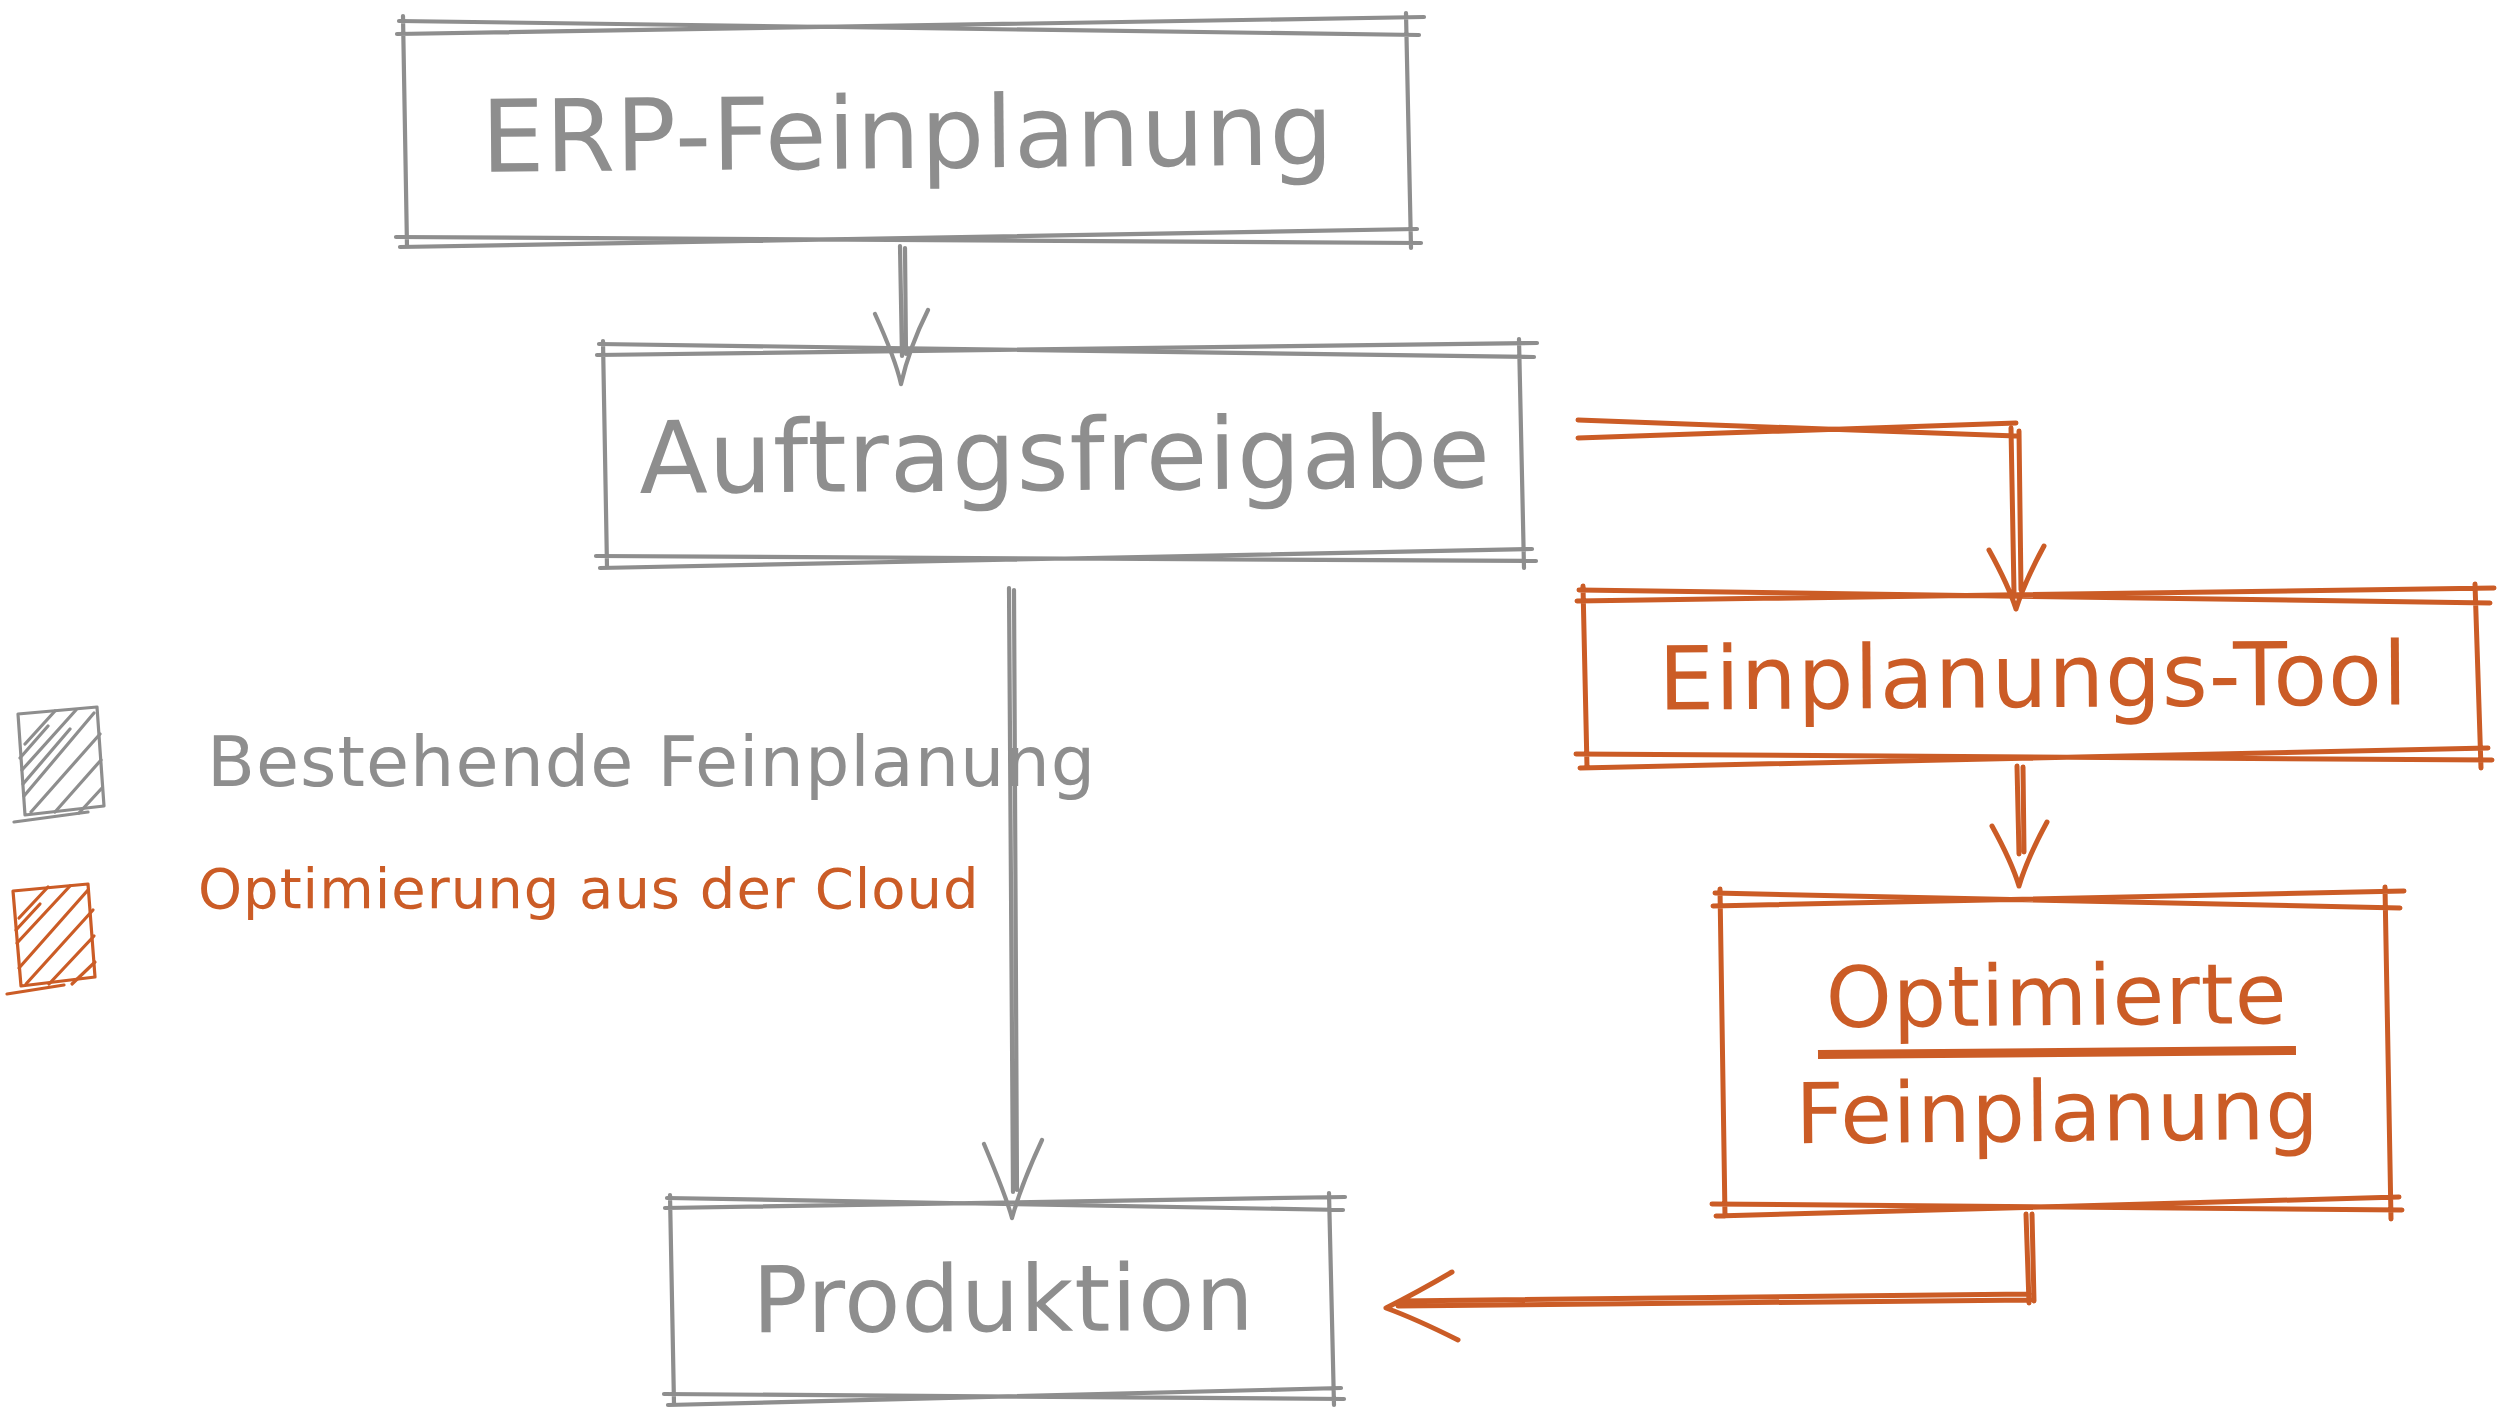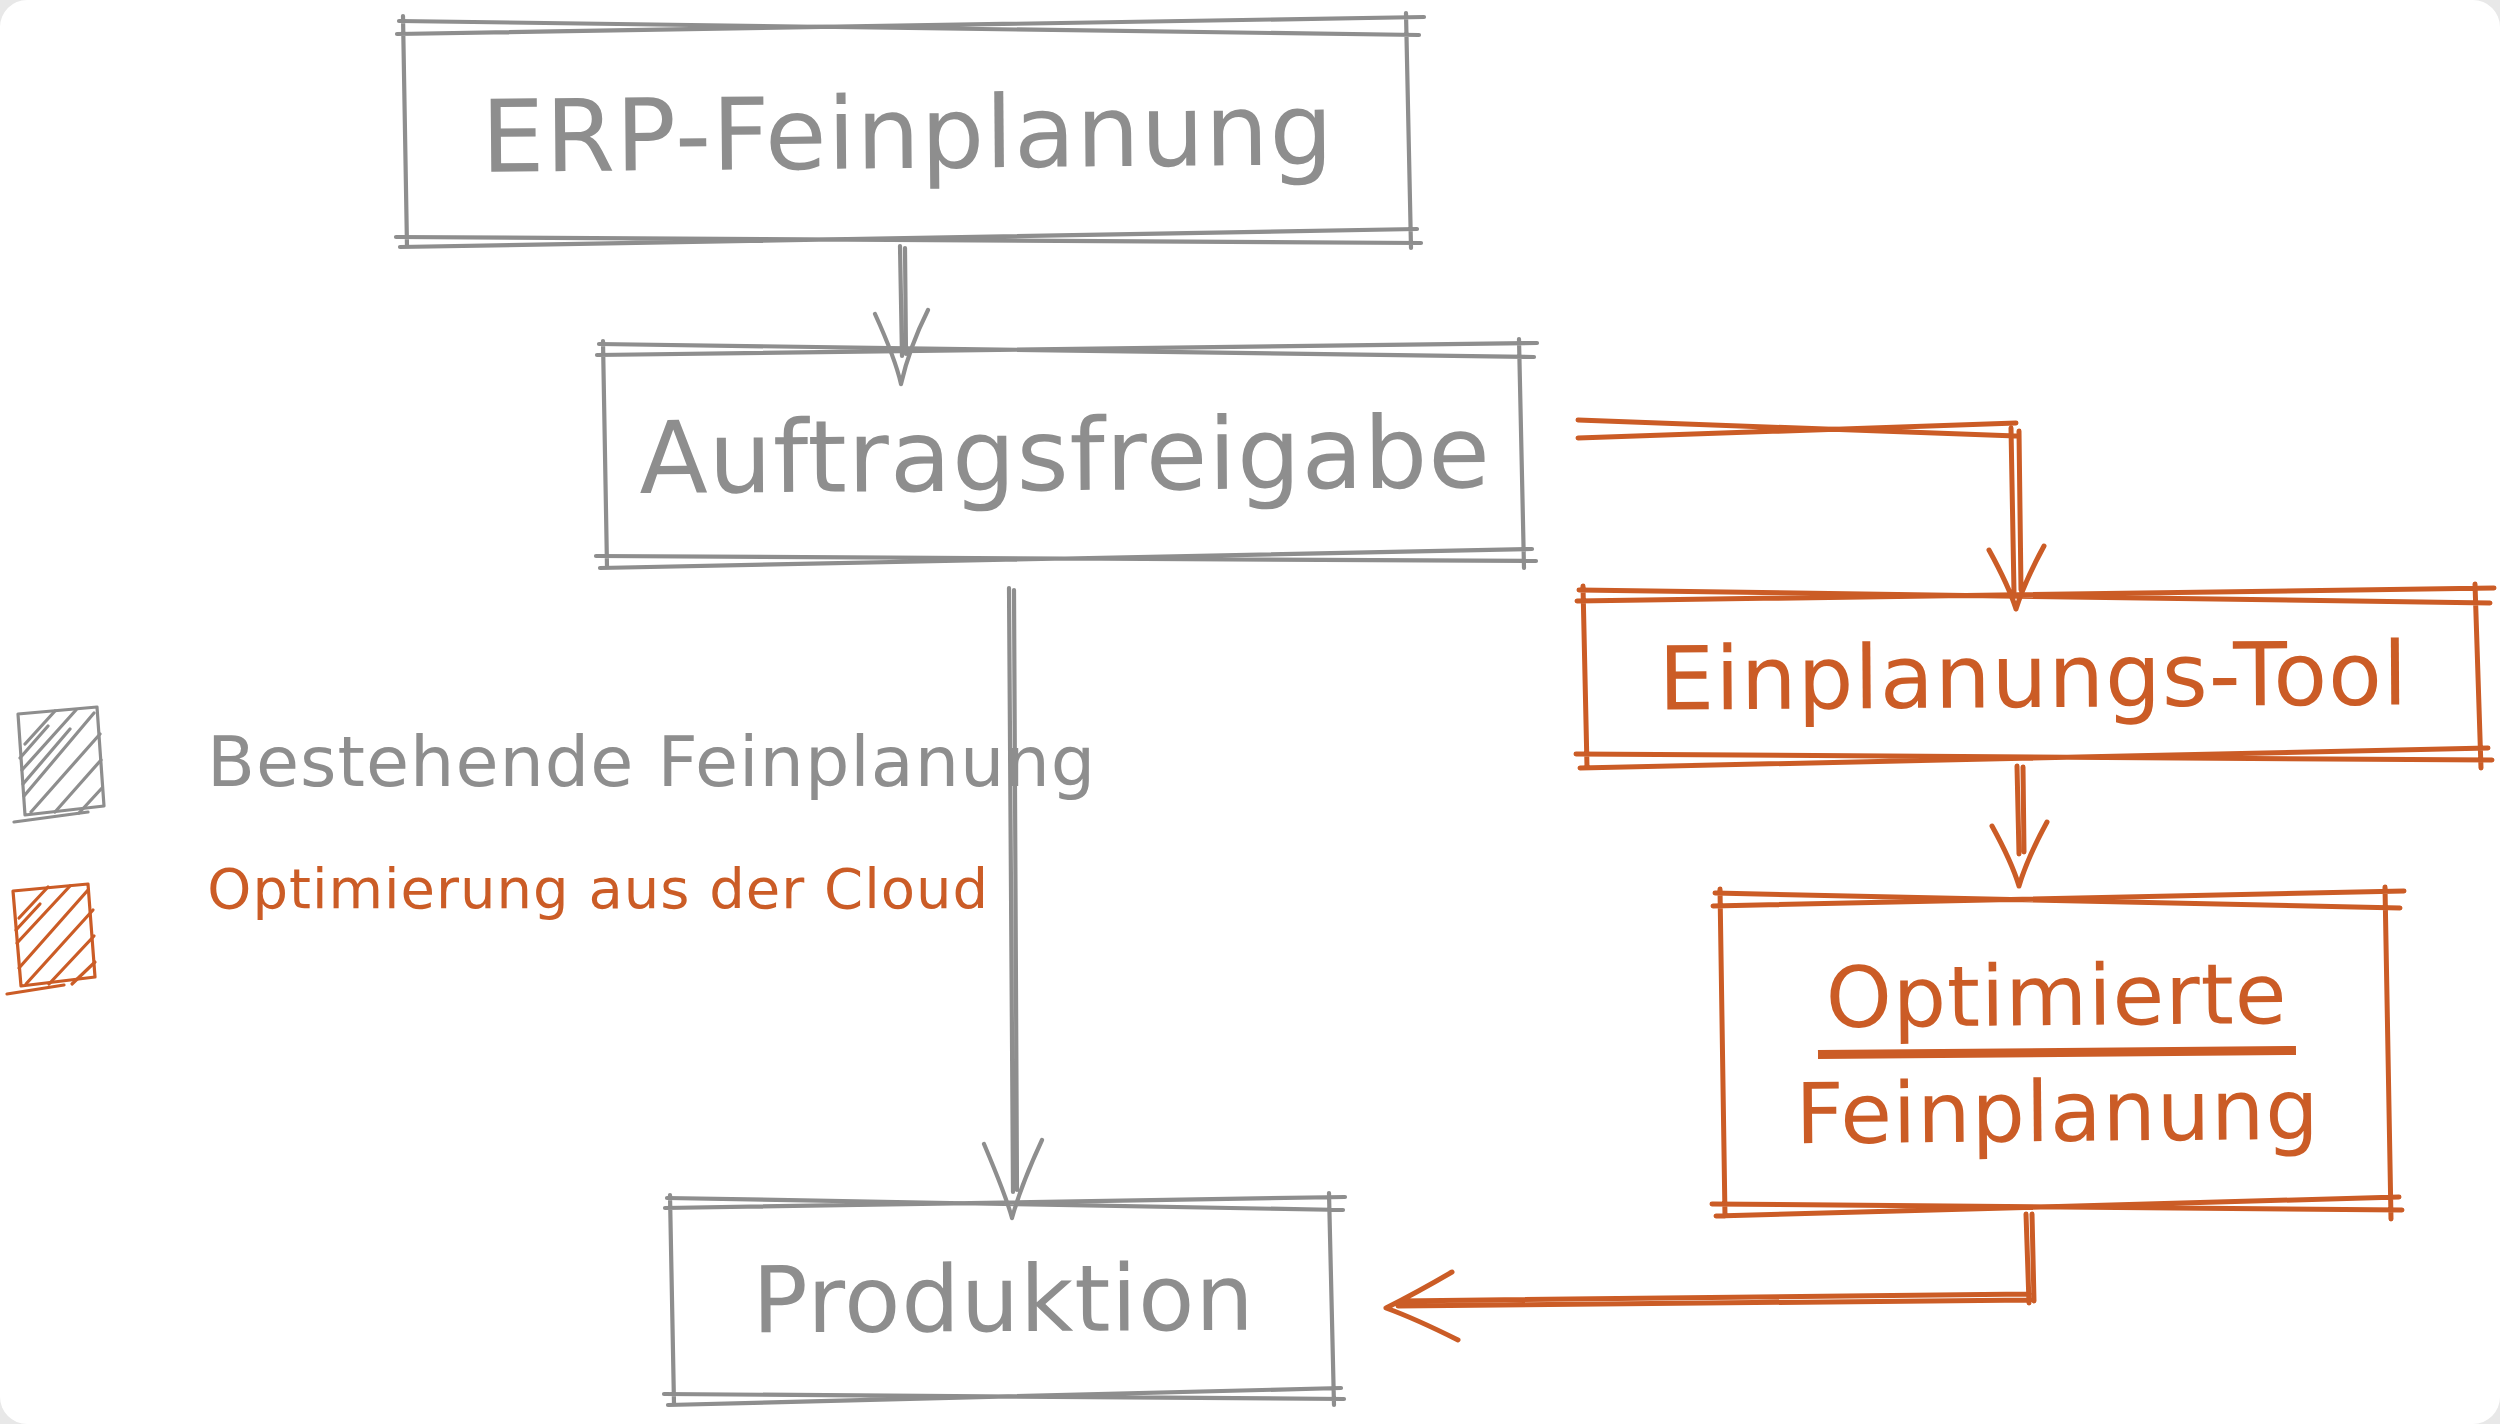--- a/index.html
+++ b/index.html
@@ -52,28 +52,28 @@
     padding:0 8px 6px 8px;
     margin-bottom:10px;
   }
   .legend-label-1{
     left:207px; top:726px; width:700px; height:72px;
     justify-content:flex-start;
     font-size:70px;
   }
   .legend-label-2{
     left:198px; top:856px; width:780px; height:140px;
-    justify-content:flex-end; align-items:flex-start;
-    font-size:56px; line-height:1.17;margin-left:11px;
+    justify-content:space-between; align-items:flex-start;
+    font-size:56px; line-height:1.17;
   }
 </style>
 </head>
 <body>
 
-<div class="canvas" style="background: rgb(255, 255, 255); border-radius: 27px;">
+<div class="canvas" style="background: rgb(255, 255, 255);">
 
   <svg class="strokes" viewBox="0 0 2500 1424" aria-hidden="true">
 
     <g>
       <path class="stroke-gray w4" d="M 397 34 L 1424 17
            M 399 21 L 1419 35
            M 1406 13 L 1411 248
            M 403 16 L 407 247
            M 396 237 L 1421 243
            M 400 247 L 1417 229"></path>

